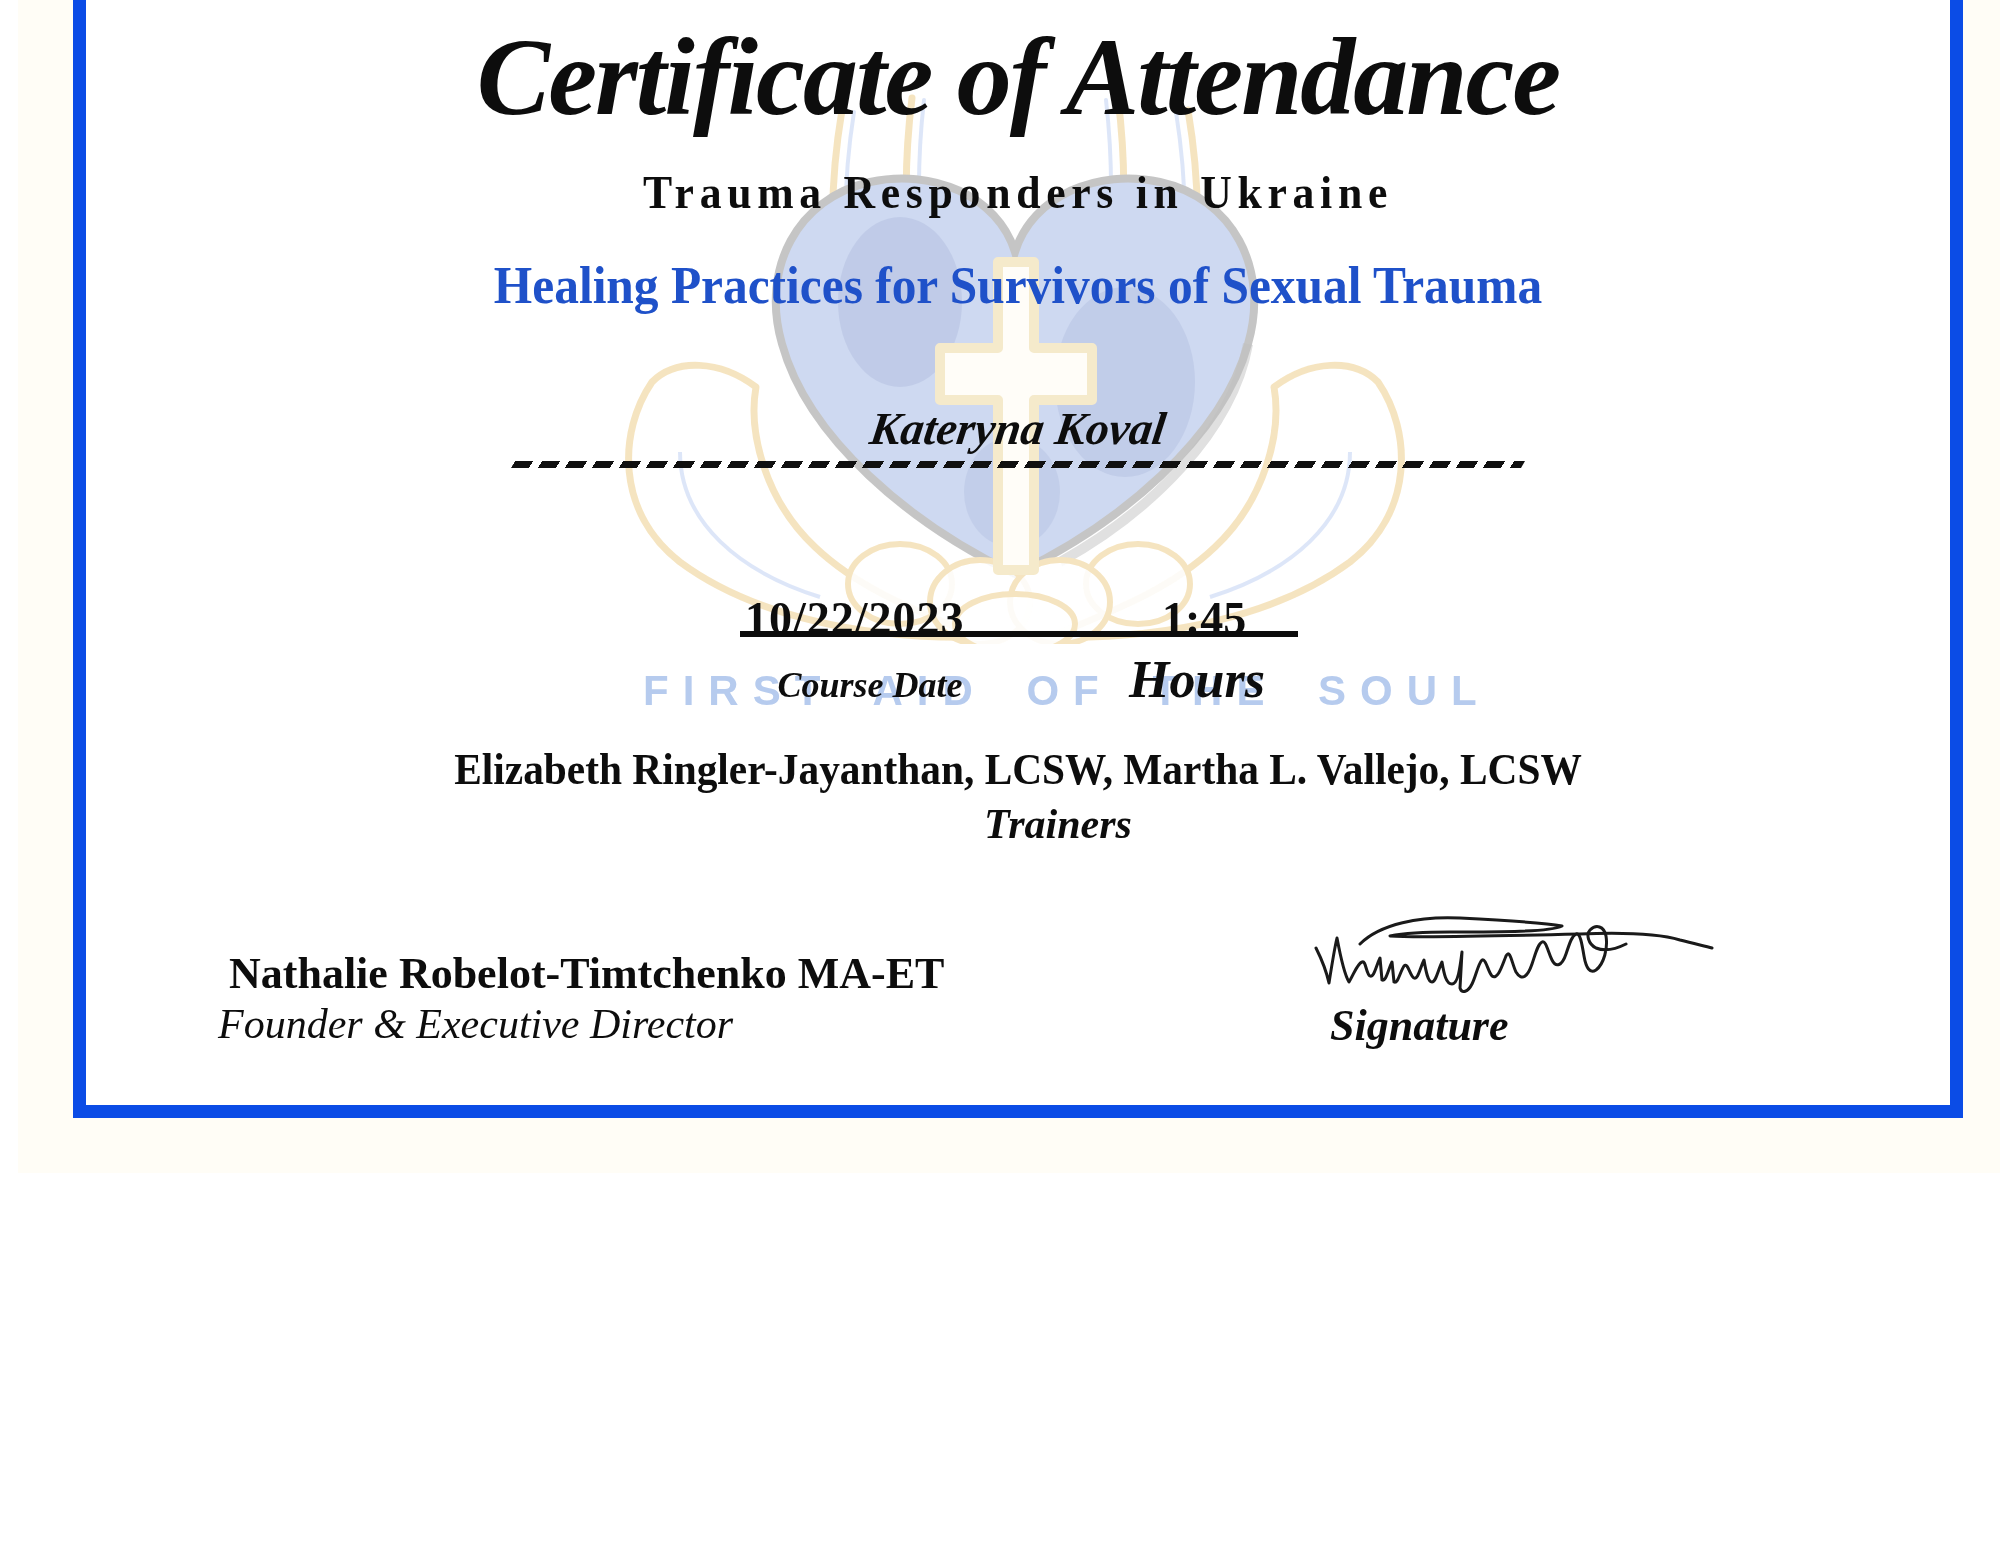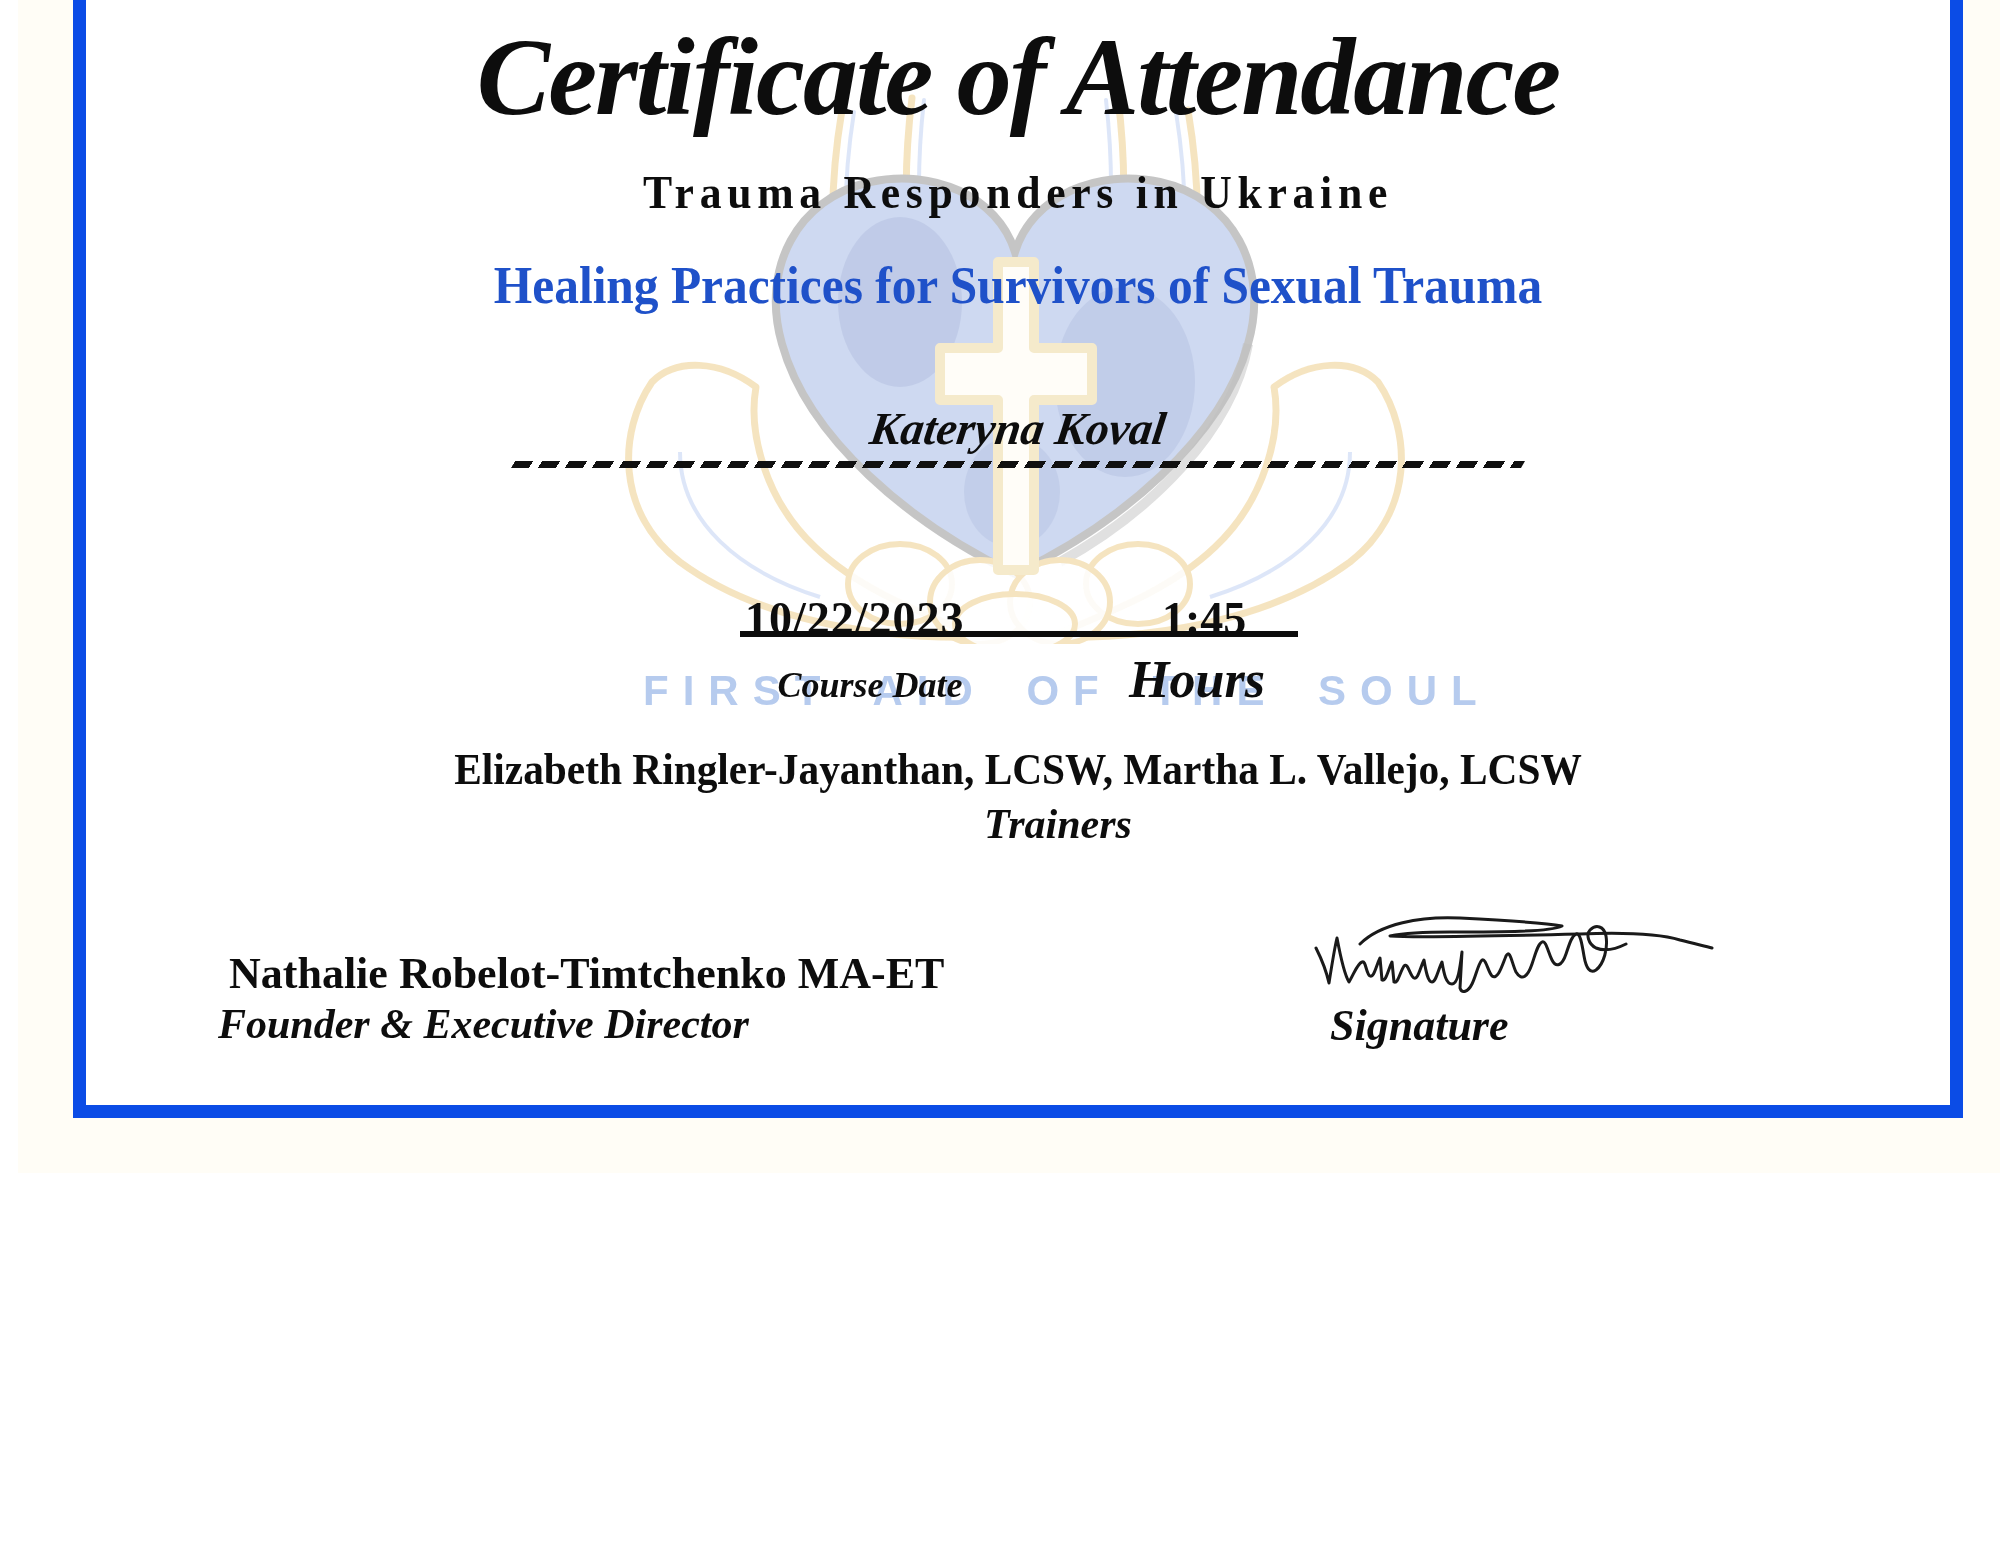--- a/index.html
+++ b/index.html
@@ -39,21 +39,21 @@
   .date-val{left:745px;top:592px;font-size:46px;font-weight:bold;letter-spacing:1px;}
   .hours-val{left:1162px;top:592px;font-size:46px;font-weight:bold;}
   .dh-underline{left:740px;top:631px;width:558px;height:6px;background:#0c0c0c;}
   .course-date-label{left:870px;top:664px;transform:translateX(-50%);font-size:36px;font-weight:bold;font-style:italic;white-space:nowrap;}
   .hours-label{left:1197px;top:650px;transform:translateX(-50%);font-size:52px;font-weight:bold;font-style:italic;white-space:nowrap;font-family:Liberation Serif, serif;}
 
   .trainers{top:744px;font-size:44px;font-weight:bold;transform:scaleX(.94);transform-origin:center;}
   .trainers-label{top:800px;font-size:42px;font-weight:bold;font-style:italic;margin-left:40px;}
 
   .founder-name{left:218px;top:948px;font-size:44px;font-weight:bold;white-space:nowrap;margin-left:11px;}
-  .founder-title{left:218px;top:1000px;font-size:42px;font-weight:bold;font-style:italic;white-space:nowrap;}
+  .founder-title{left:218px;top:1000px;font-size:42px;font-weight:normal;font-style:italic;white-space:nowrap;}
   .sig-svg{position:absolute;left:1300px;top:888px;width:430px;height:110px;}
   .signature-label{left:1330px;top:1000px;font-size:44px;font-weight:bold;font-style:italic;white-space:nowrap;}
 </style>
 </head>
 <body>
 
 <div id="canvas">
 
   <div class="paper"></div>
   <div class="frame"></div>

